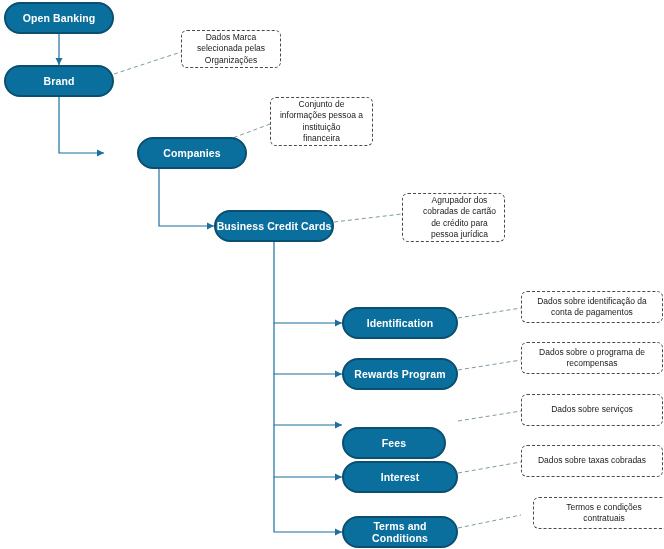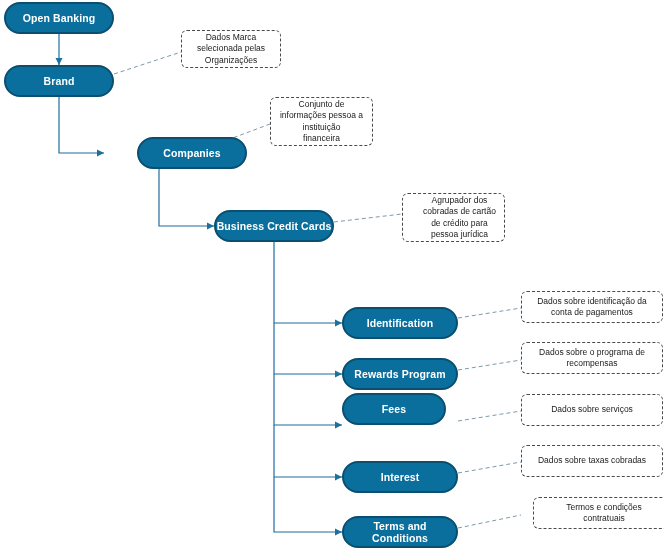--- a/index.html
+++ b/index.html
@@ -101,21 +101,21 @@
   </div>
   <div class="node" style="left:214px;top:210px;width:120px;height:32px;">
     <span>Business Credit Cards</span>
   </div>
   <div class="node" style="left:342px;top:307px;width:116px;height:32px;">
     <span>Identification</span>
   </div>
   <div class="node" style="left:342px;top:358px;width:116px;height:32px;">
     <span>Rewards Program</span>
   </div>
-  <div class="node" style="left:342px;top:393px;width:104px;height:32px;">
+  <div class="node" style="left:342px;top:427px;width:104px;height:32px;">
     <span>Fees</span>
   </div>
   <div class="node" style="left:342px;top:461px;width:116px;height:32px;">
     <span>Interest</span>
   </div>
   <div class="node" style="left:342px;top:516px;width:116px;height:32px;">
     <span>Terms and Conditions</span>
   </div>
 
   <div class="note" style="left:181px;top:30px;width:100px;height:38px;">

